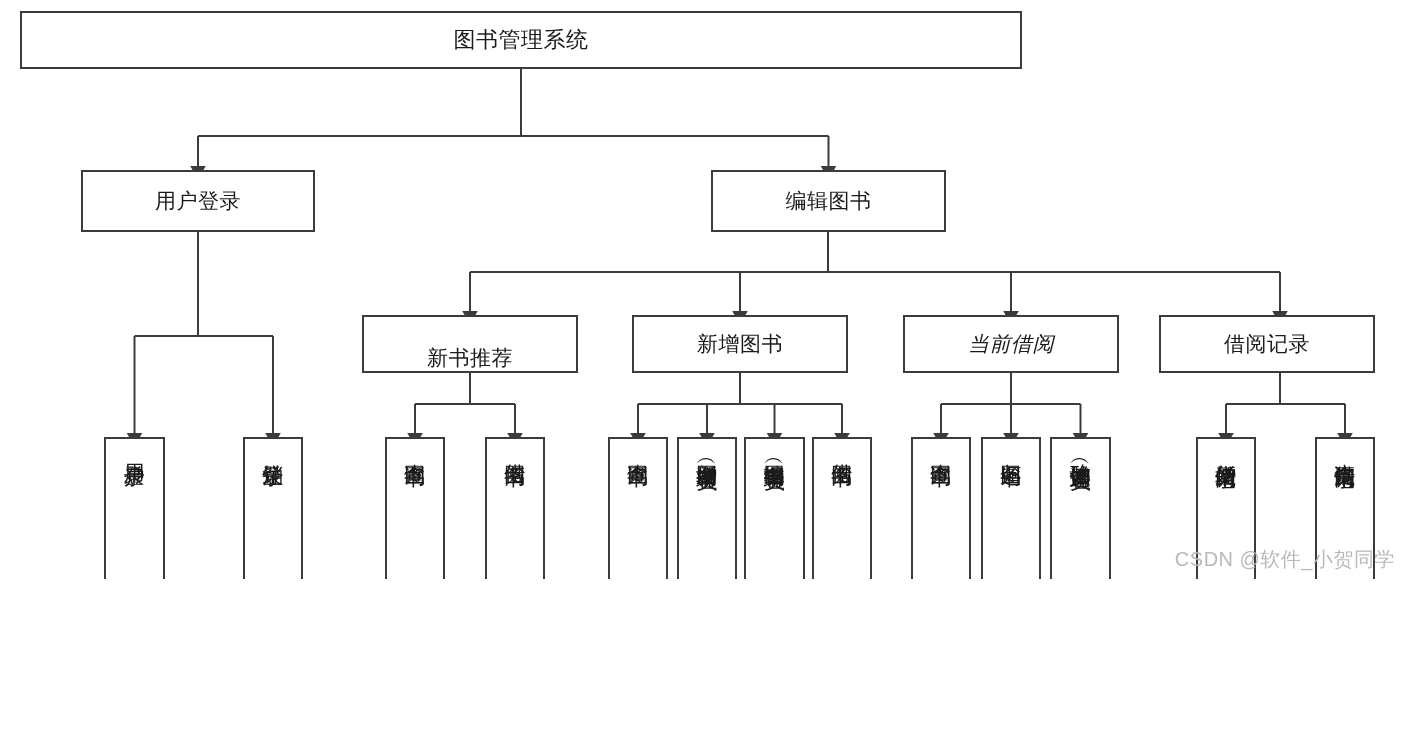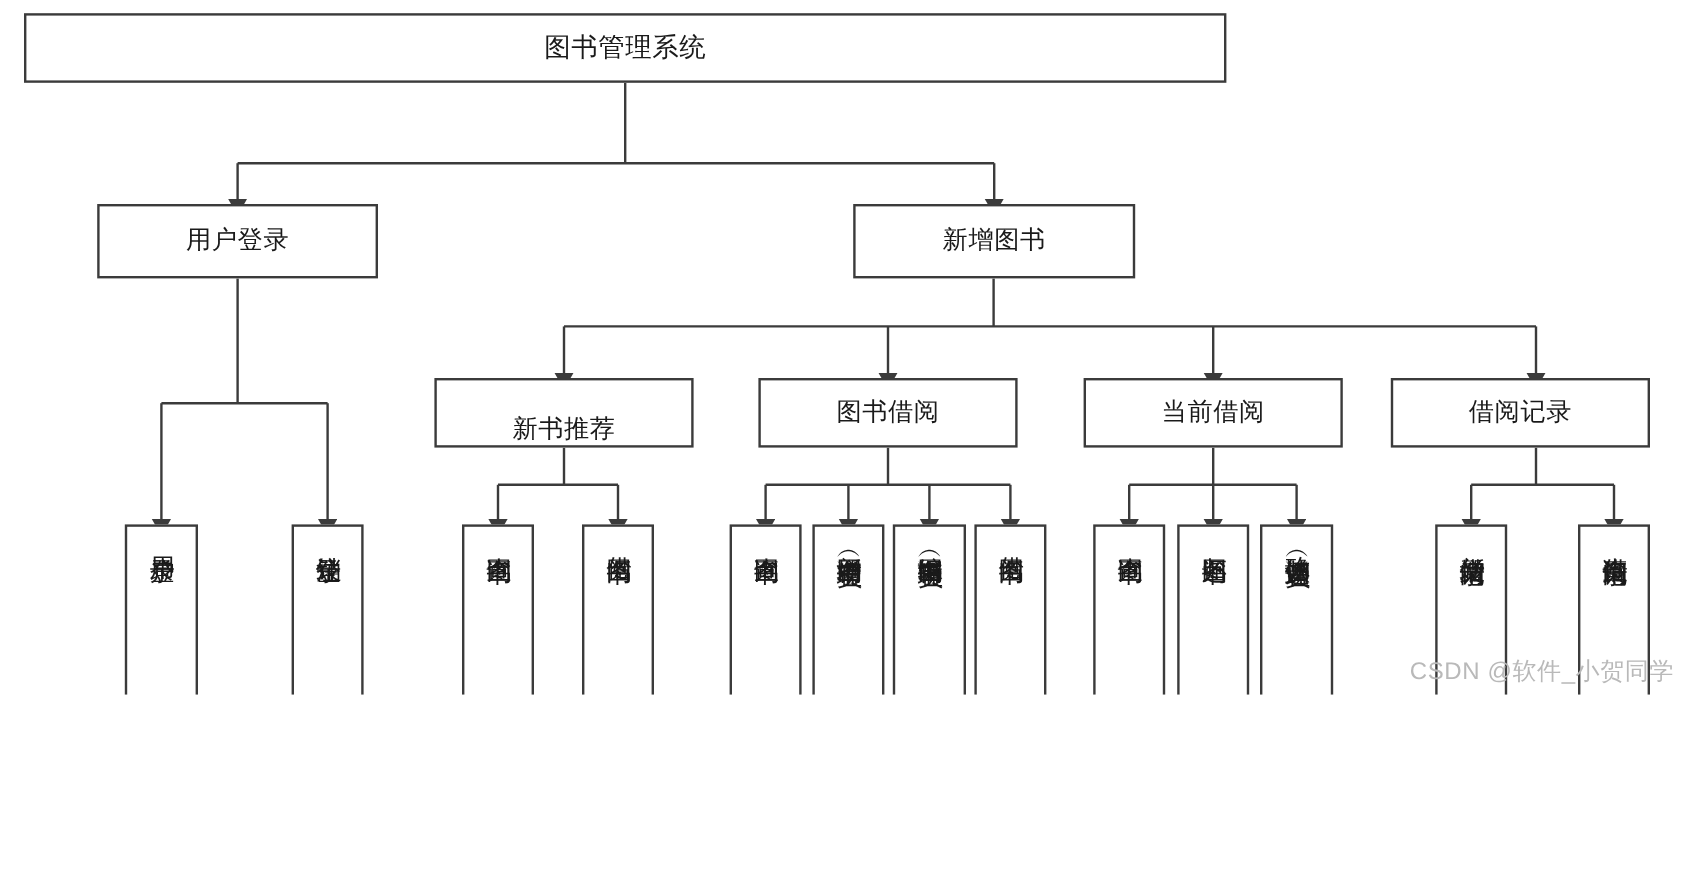--- a/index.html
+++ b/index.html
@@ -122,29 +122,29 @@
   </svg>
 
   <div id="nodes-layer">
       <div class="node horizontal root" style="left: 20px; top: 11px; width: 1002px; height: 58px;">
         <span class="node-label">图书管理系统</span>
       </div>
       <div class="node horizontal" style="left: 81px; top: 170px; width: 234px; height: 62px;">
         <span class="node-label">用户登录</span>
       </div>
       <div class="node horizontal" style="left: 711px; top: 170px; width: 235px; height: 62px;">
-        <span class="node-label">新增图书</span>
+        <span class="node-label">编辑图书</span>
       </div>
       <div class="node horizontal" style="left: 362px; top: 315px; width: 216px; height: 58px; align-items: flex-end;">
         <span class="node-label">新书推荐</span>
       </div>
       <div class="node horizontal" style="left: 632px; top: 315px; width: 216px; height: 58px;">
-        <span class="node-label">图书借阅</span>
+        <span class="node-label">新增图书</span>
       </div>
-      <div class="node horizontal" style="left: 903px; top: 315px; width: 216px; height: 58px;">
+      <div class="node horizontal" style="left: 903px; top: 315px; width: 216px; height: 58px; font-style: italic;">
         <span class="node-label">当前借阅</span>
       </div>
       <div class="node horizontal" style="left: 1159px; top: 315px; width: 216px; height: 58px;">
         <span class="node-label">借阅记录</span>
       </div>
       <div class="node vertical" style="left: 104px; top: 437px; width: 61px; height: 298px;">
         <span class="node-label">用户登录</span>
       </div>
       <div class="node vertical" style="left: 243px; top: 437px; width: 60px; height: 298px;">
         <span class="node-label">注销登录</span>

